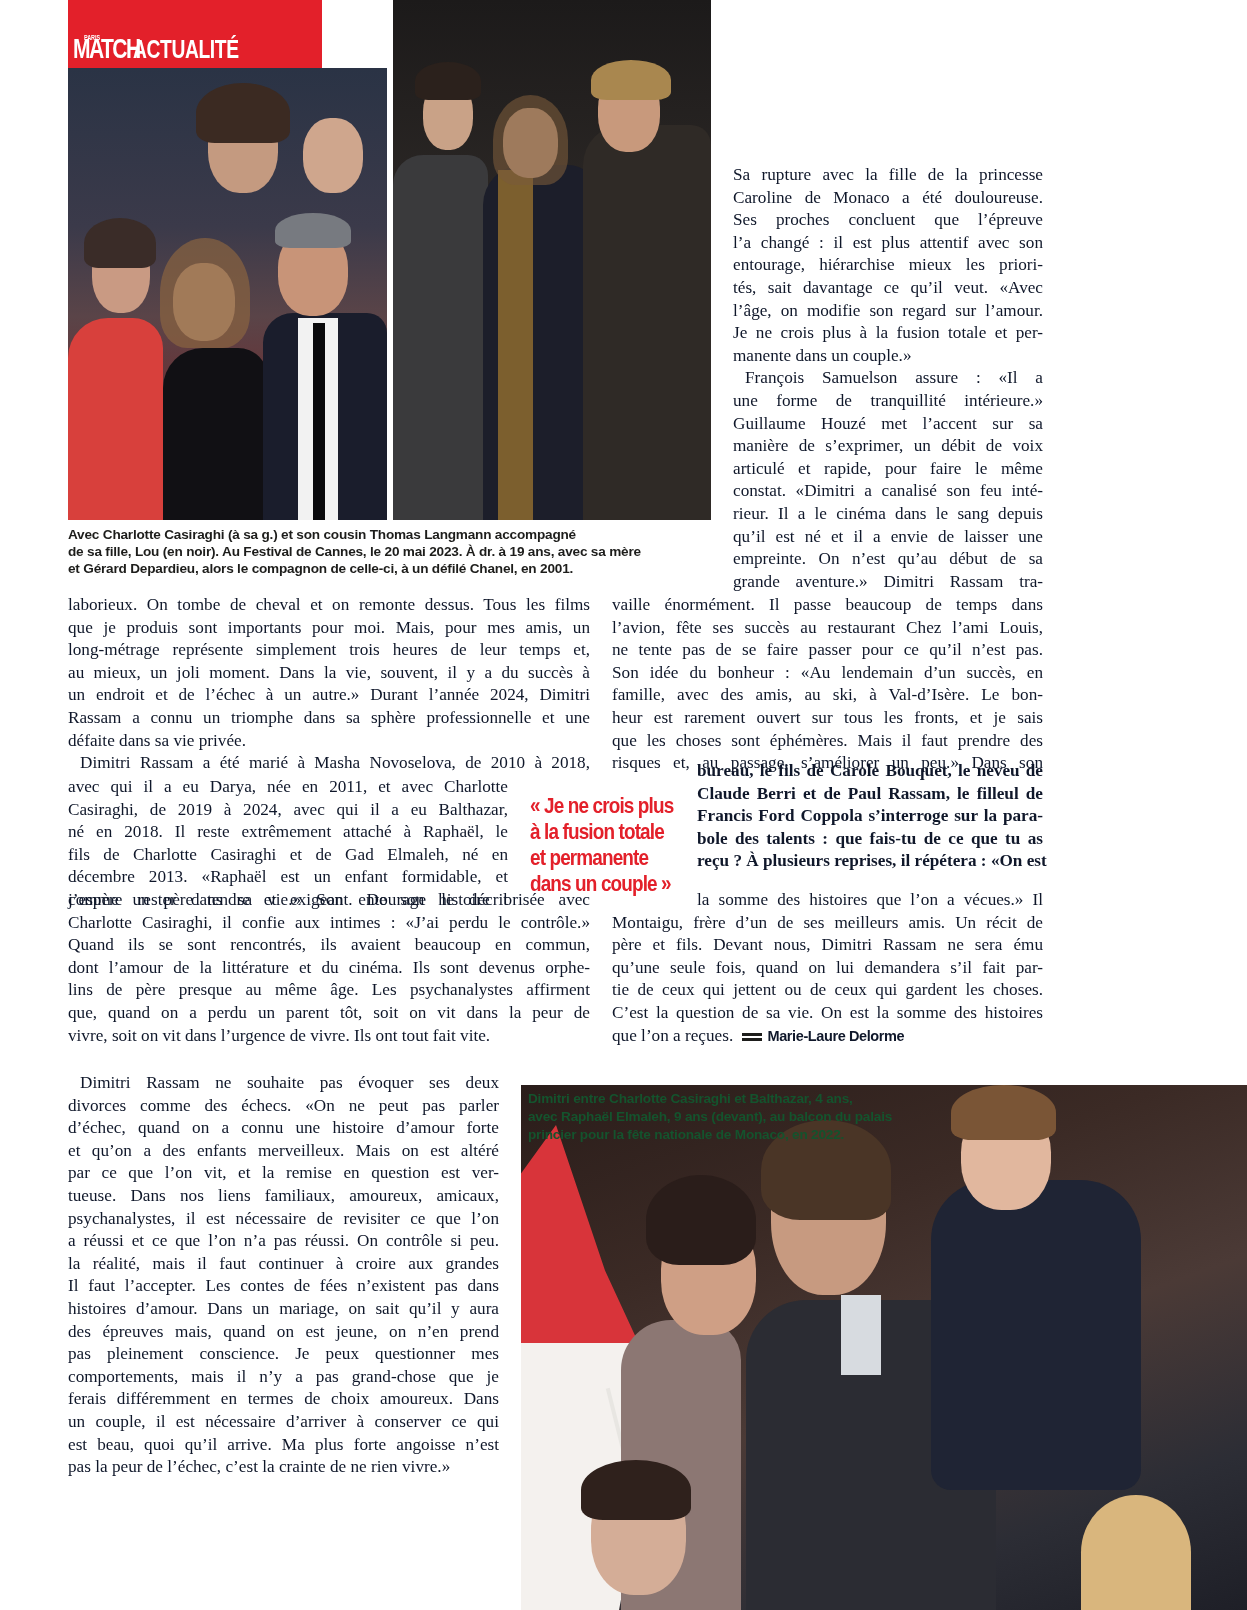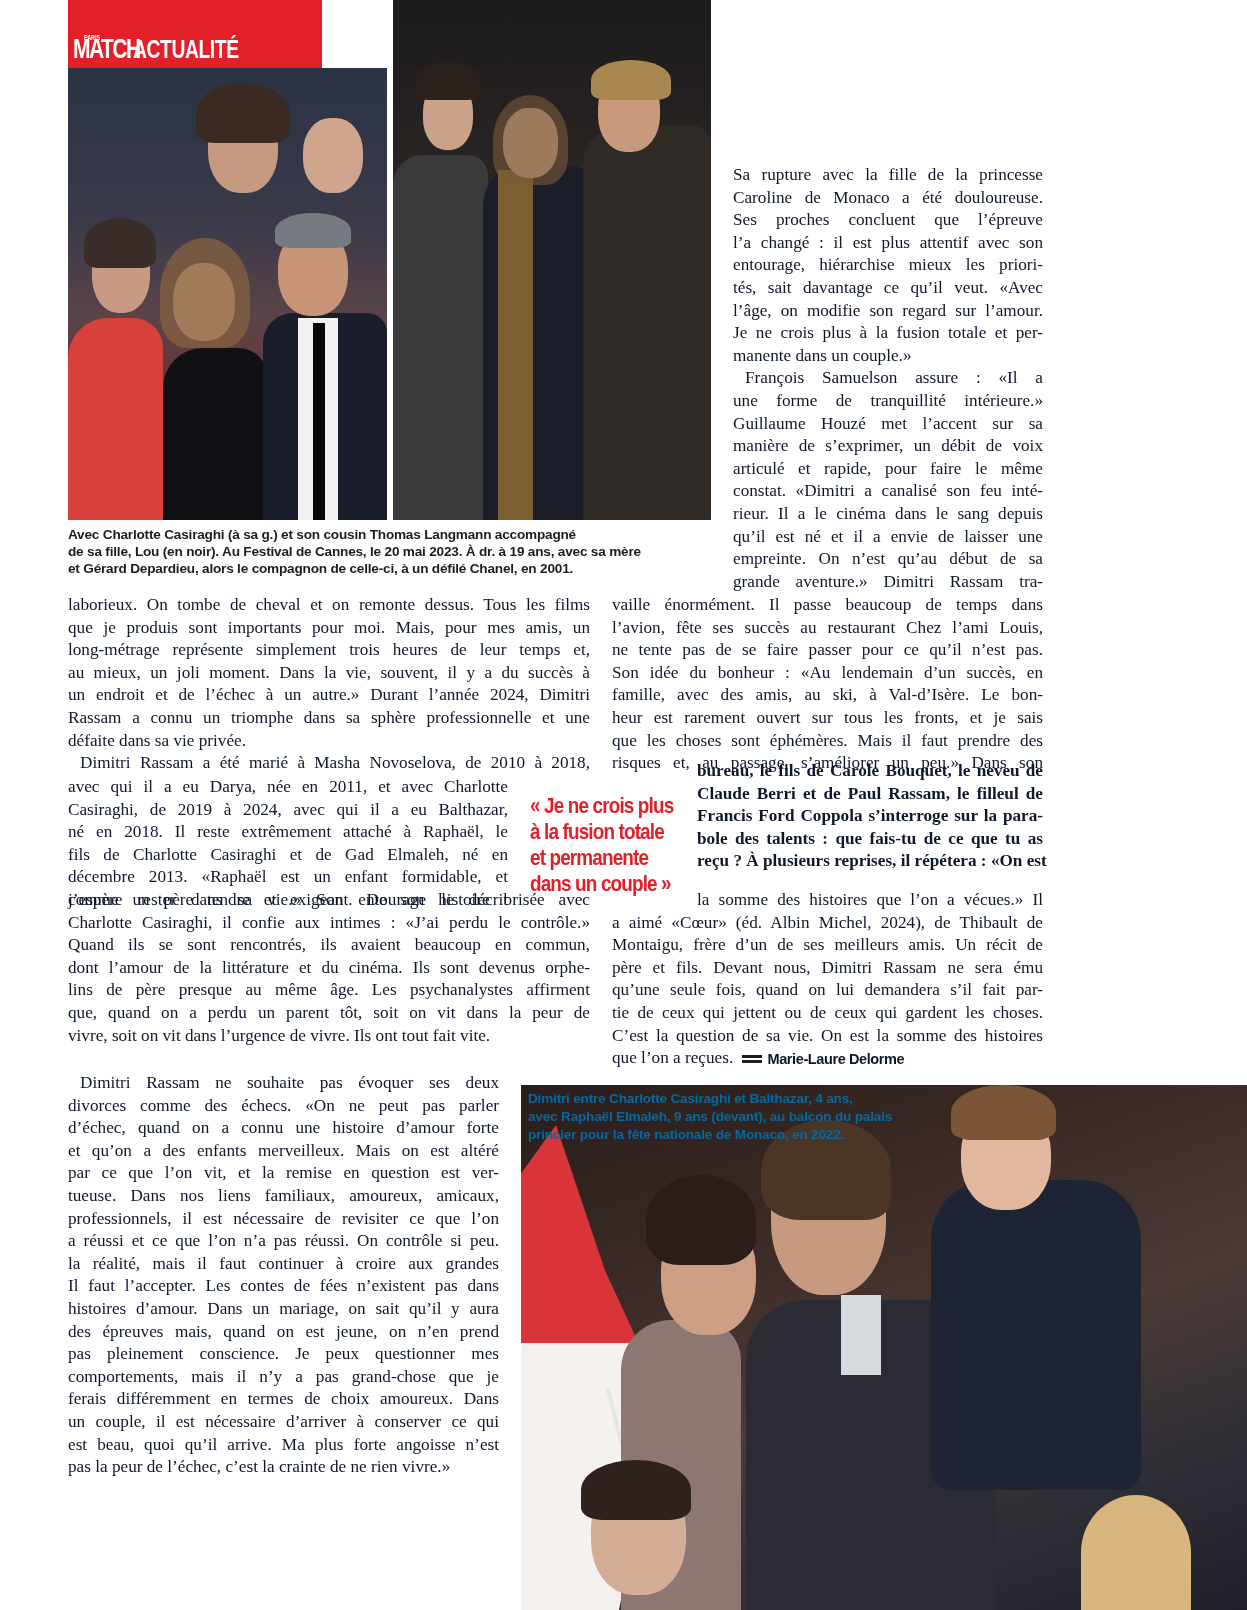--- a/index.html
+++ b/index.html
@@ -13,21 +13,21 @@
   .logo .section { font-size: 26px; letter-spacing: -0.5px; transform: scaleX(0.74); transform-origin: left bottom; line-height: 27px; display: inline-block; margin-left: 2px; white-space: nowrap; }
 
   .photo { position: absolute; overflow: hidden; }
   .photo-left { left: 68px; top: 68px; width: 319px; height: 452px; background: linear-gradient(180deg, #2a3345 0%, #3b3a4a 35%, #5a4448 55%, #6b2f33 75%, #3a2526 100%); }
   .photo-right { left: 393px; top: 0; width: 318px; height: 520px; background: linear-gradient(180deg, #1c1a1a 0%, #2b2725 40%, #3a322b 70%, #24201d 100%); }
   .photo-bottom { left: 521px; top: 1085px; width: 726px; height: 525px; background: linear-gradient(160deg, #2a1d1a 0%, #3b2a25 30%, #4b3a36 55%, #2c2d35 80%, #1e1f27 100%); }
 
   .shape { position: absolute; }
 
   .caption-top { position: absolute; left: 68px; top: 526px; width: 640px; font-family: "Liberation Sans", sans-serif; font-weight: bold; font-size: 13.6px; line-height: 17px; color: #1d1d1b; letter-spacing: -0.2px; }
-  .caption-bottom { position: absolute; left: 528px; top: 1090px; width: 420px; font-family: "Liberation Sans", sans-serif; font-weight: bold; font-size: 13.6px; line-height: 18px; color: #0369a1; letter-spacing: -0.2px; }
+  .caption-bottom { position: absolute; left: 528px; top: 1090px; width: 420px; font-family: "Liberation Sans", sans-serif; font-weight: bold; font-size: 13.6px; line-height: 18px; color: #14532d; letter-spacing: -0.2px; }
 
   .body-text { position: absolute; font-size: 17.2px; line-height: 22.6px; text-align: justify; color: #0f172a; }
   .line { display: block; white-space: nowrap; text-align-last: justify; text-align: justify; }
   .line.last { text-align-last: left; }
   .indent { padding-left: 12px; }
 
   .col-right-top { left: 733px; top: 164px; width: 310px; }
   .col-mid { left: 612px; top: 594px; width: 431px; }
   .col-mid2 { left: 697px; top: 760px; width: 346px; font-weight: bold; }
   .col-mid3 { left: 612px; top: 889px; width: 431px; }
@@ -125,21 +125,20 @@
 <div class="body-text col-mid2">
   <span class="line">bureau, le fils de Carole Bouquet, le neveu de</span>
   <span class="line">Claude Berri et de Paul Rassam, le filleul de</span>
   <span class="line">Francis Ford Coppola s’interroge sur la para-</span>
   <span class="line">bole des talents : que fais-tu de ce que tu as</span>
   <span class="line">reçu ? À plusieurs reprises, il répétera : «On est</span>
 </div>
 
 <div class="body-text col-mid3">
   <span class="line" style="padding-left:85px;">la somme des histoires que l’on a vécues.» Il</span>
-  <span class="line">a aimé «Cœur» (éd. Albin Michel, 2024), de Thibault de</span>
   <span class="line">Montaigu, frère d’un de ses meilleurs amis. Un récit de</span>
   <span class="line">père et fils. Devant nous, Dimitri Rassam ne sera ému</span>
   <span class="line">qu’une seule fois, quand on lui demandera s’il fait par-</span>
   <span class="line">tie de ceux qui jettent ou de ceux qui gardent les choses.</span>
   <span class="line">C’est la question de sa vie. On est la somme des histoires</span>
   <span class="line last">
     <span>que l’on a reçues.</span>
     <span class="signature">
       <span class="sig-bars"></span>
       <span>Marie-Laure Delorme</span>
@@ -184,21 +183,21 @@
   <span class="line last">vivre, soit on vit dans l’urgence de vivre. Ils ont tout fait vite.</span>
 </div>
 
 <div class="body-text col-left4">
   <span class="line indent">Dimitri Rassam ne souhaite pas évoquer ses deux</span>
   <span class="line">divorces comme des échecs. «On ne peut pas parler</span>
   <span class="line">d’échec, quand on a connu une histoire d’amour forte</span>
   <span class="line">et qu’on a des enfants merveilleux. Mais on est altéré</span>
   <span class="line">par ce que l’on vit, et la remise en question est ver-</span>
   <span class="line">tueuse. Dans nos liens familiaux, amoureux, amicaux,</span>
-  <span class="line">professionnels, il est nécessaire de revisiter ce que l’on</span>
+  <span class="line">psychanalystes, il est nécessaire de revisiter ce que l’on</span>
   <span class="line">a réussi et ce que l’on n’a pas réussi. On contrôle si peu.</span>
   <span class="line">la réalité, mais il faut continuer à croire aux grandes</span>
   <span class="line">Il faut l’accepter. Les contes de fées n’existent pas dans</span>
   <span class="line">histoires d’amour. Dans un mariage, on sait qu’il y aura</span>
   <span class="line">des épreuves mais, quand on est jeune, on n’en prend</span>
   <span class="line">pas pleinement conscience. Je peux questionner mes</span>
   <span class="line">comportements, mais il n’y a pas grand-chose que je</span>
   <span class="line">ferais différemment en termes de choix amoureux. Dans</span>
   <span class="line">un couple, il est nécessaire d’arriver à conserver ce qui</span>
   <span class="line">est beau, quoi qu’il arrive. Ma plus forte angoisse n’est</span>

